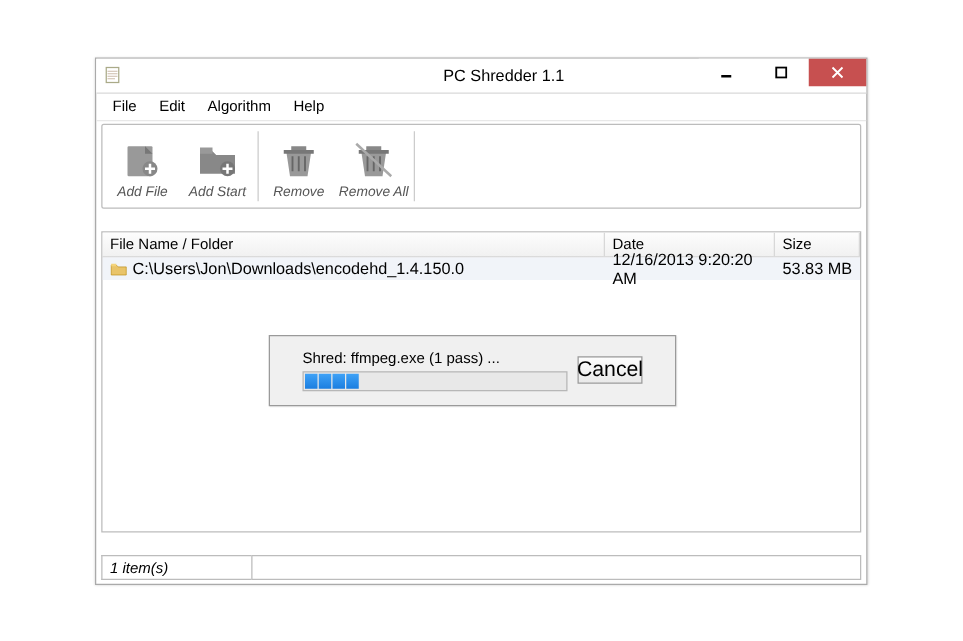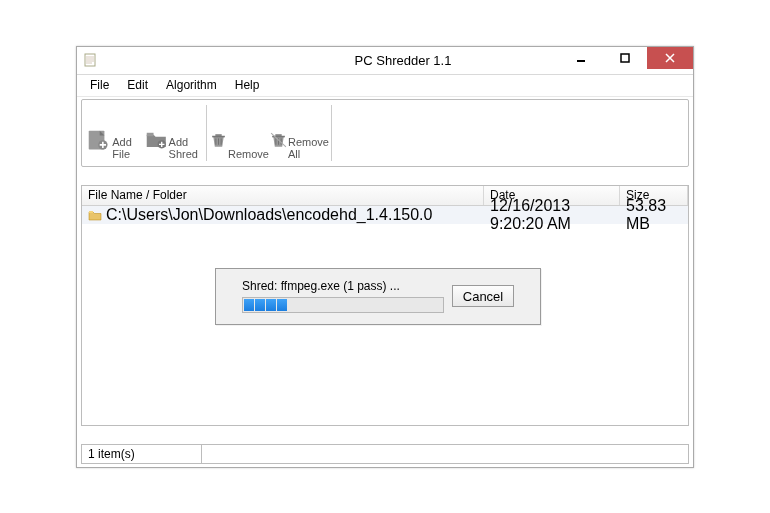--- a/index.html
+++ b/index.html
@@ -90,27 +90,28 @@
     border-radius: 2px;
     display: flex;
     padding: 2px;
     gap: 0;
     background: #fff;
   }
   .tool-btn {
     width: 60px;
     height: 100%;
     display: flex;
-    flex-direction: row;
-    align-items: flex-end;
+    flex-direction: column;
+    align-items: center;
     justify-content: flex-end;
     padding-bottom: 4px;
     color: #555;
     font-size: 11px;
     border-right: none;
+    font-style: italic;
   }
   .tool-btn .ticon {
     width: 36px; height: 34px;
     margin-bottom: 3px;
     display:flex; align-items:center; justify-content:center;
   }
   .tool-sep {
     width: 1px;
     background: #ccc;
     margin: 3px 2px;
@@ -139,21 +140,21 @@
     border-right: 1px solid #d8d8d8;
     display: flex;
     align-items: center;
   }
   .col.c1 { flex: 0 0 402px; }
   .col.c2 { flex: 0 0 136px; }
   .col.c3 { flex: 1; }
   .list-row {
     height: 18px;
     display: flex;
-    font-size: 16px;
+    font-size: 13px;
     background: #f1f4f9;
   }
   .list-row .cell {
     padding: 1px 6px;
     display: flex;
     align-items: center;
     gap: 4px;
   }
   .cell.c1 { flex: 0 0 402px; }
   .cell.c2 { flex: 0 0 136px; }
@@ -163,21 +164,21 @@
   
   .statusbar {
     height: 20px;
     margin: 2px 4px 3px 4px;
     display: flex;
   }
   .status-cell {
     border: 1px solid #bcbcbc;
     padding: 1px 6px;
     font-size: 12px;
-    display:flex; align-items:center;
+    display:flex; align-items:center;font-style:italic;
   }
   .status-cell.s1 { width: 120px; border-right: none; }
   .status-cell.s2 { flex:1; }
   
   .dialog {
     position: absolute;
     left: 133px;
     top: 62px;
     width: 326px;
     height: 57px;
@@ -203,25 +204,25 @@
     position:absolute; left:1px; top:1px; bottom:1px;
     width: 44px;
     display:flex;
     gap:1px;
   }
   .progress-block {
     width: 10px;
     background: linear-gradient(#3fa2f7,#1b7ee0);
   }
   .dlg-btn {
-    width: 62px;
+    width: 52px;
     height: 22px;
     border: 1px solid #9a9a9a;
     background: linear-gradient(#fdfdfd,#e9e9e9);
-    font-size: 13px;
+    font-size: 17px;
     display:flex; align-items:center; justify-content:center;
     color:#000;
     text-align:right;
   }
 </style>
 </head>
 <body>
 
 <div class="window">
 
@@ -273,21 +274,21 @@
     </div>
     <div class="tool-btn">
       <span class="ticon">
         <svg viewBox="0 0 36 34">
             <path d="M4 10 L14 10 L17 13 L32 13 L32 28 L4 28 Z" fill="#888"></path>
             <rect x="4" y="7" width="10" height="5" fill="#999"></rect>
             <circle cx="26" cy="24" r="6" fill="#777"></circle>
             <path d="M26 20v8M22 24h8" stroke="#fff" stroke-width="2"></path>
           </svg>
       </span>
-      <span>Add Shred</span>
+      <span>Add Start</span>
     </div>
     <div class="tool-sep"></div>
     <div class="tool-btn">
       <span class="ticon">
         <svg viewBox="0 0 36 34">
             <path d="M8 10h20l-3 20h-14z" fill="#999"></path>
             <rect x="12" y="6" width="12" height="4" fill="#888"></rect>
             <rect x="6" y="9" width="24" height="3" fill="#777"></rect>
             <path d="M13 14v12M18 14v12M23 14v12" stroke="#666" stroke-width="1.5"></path>
           </svg>

